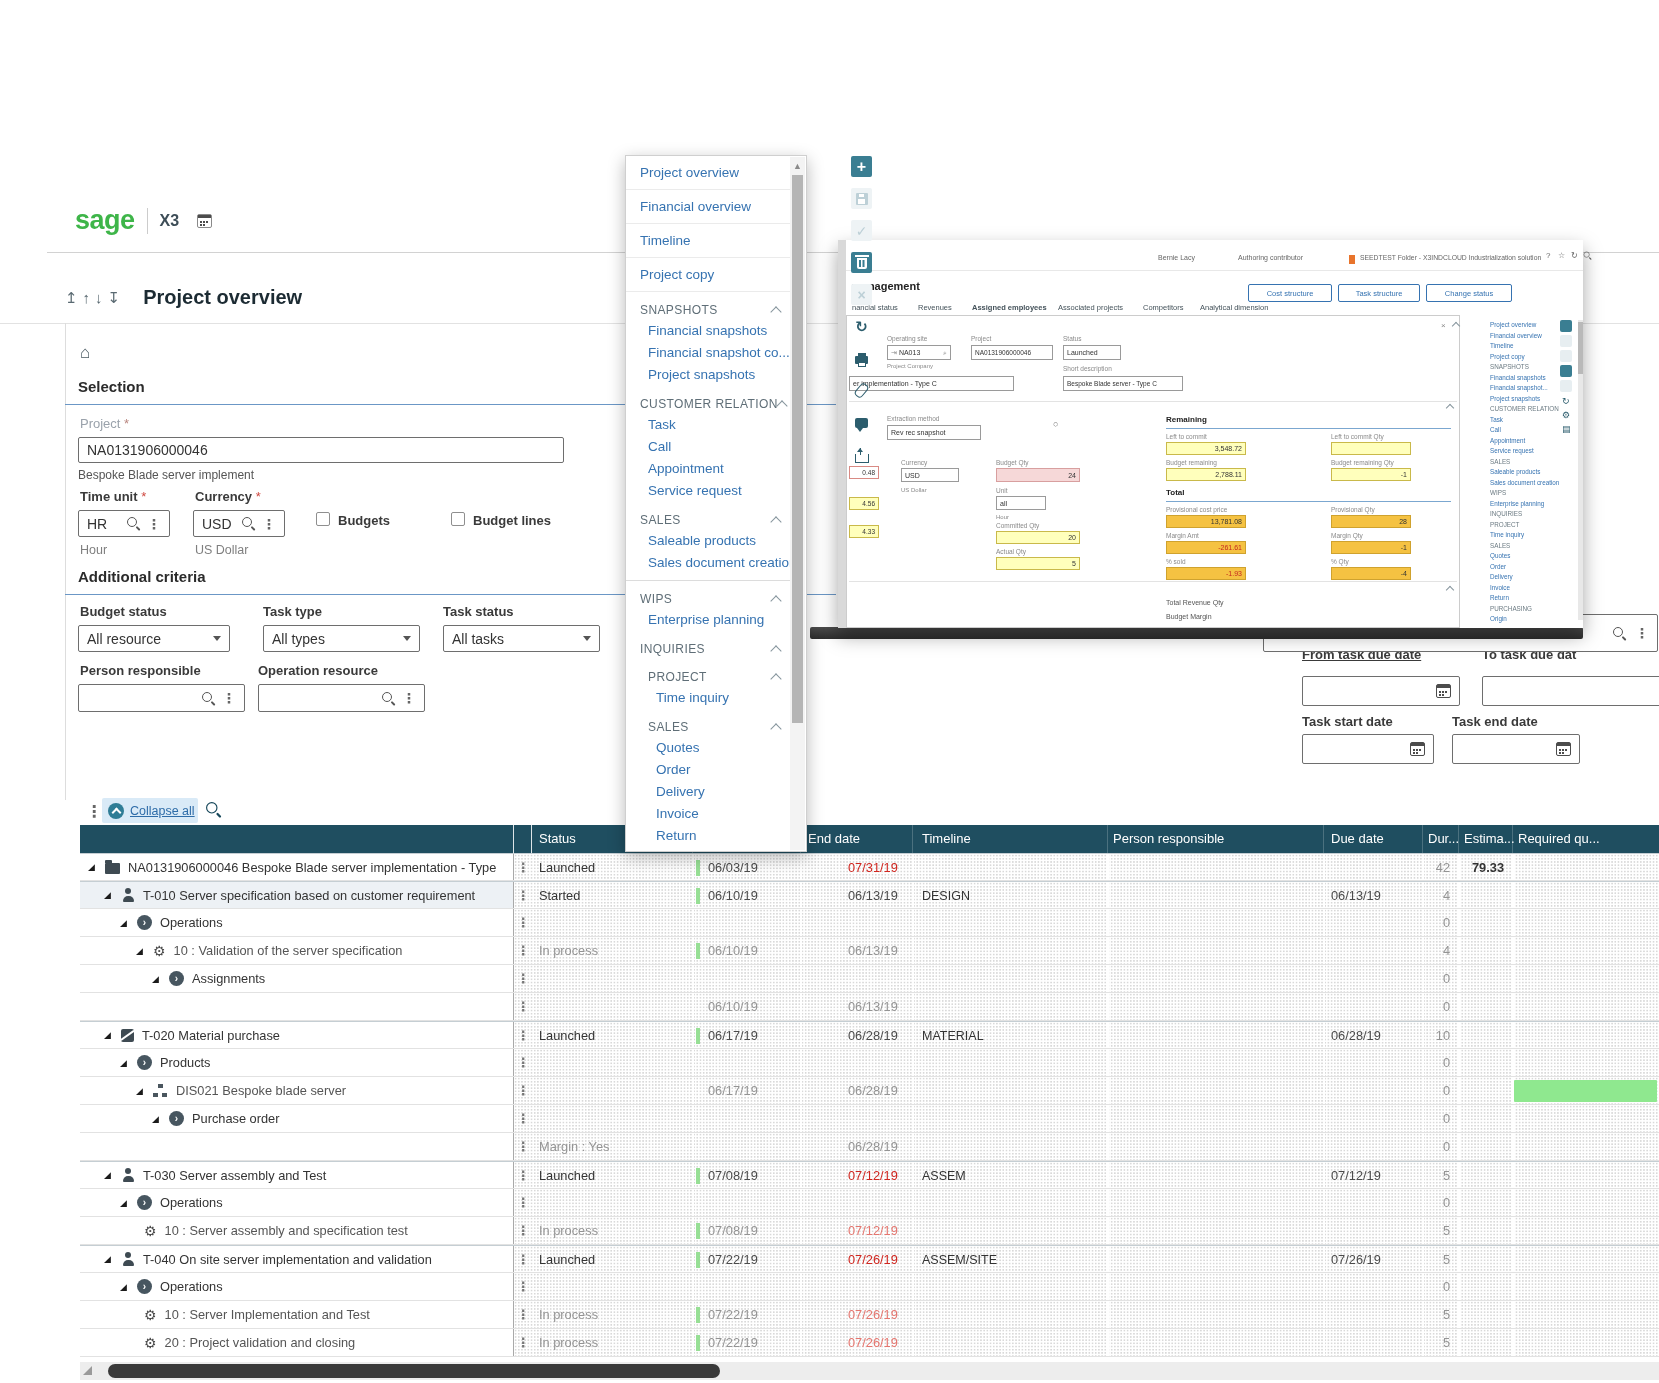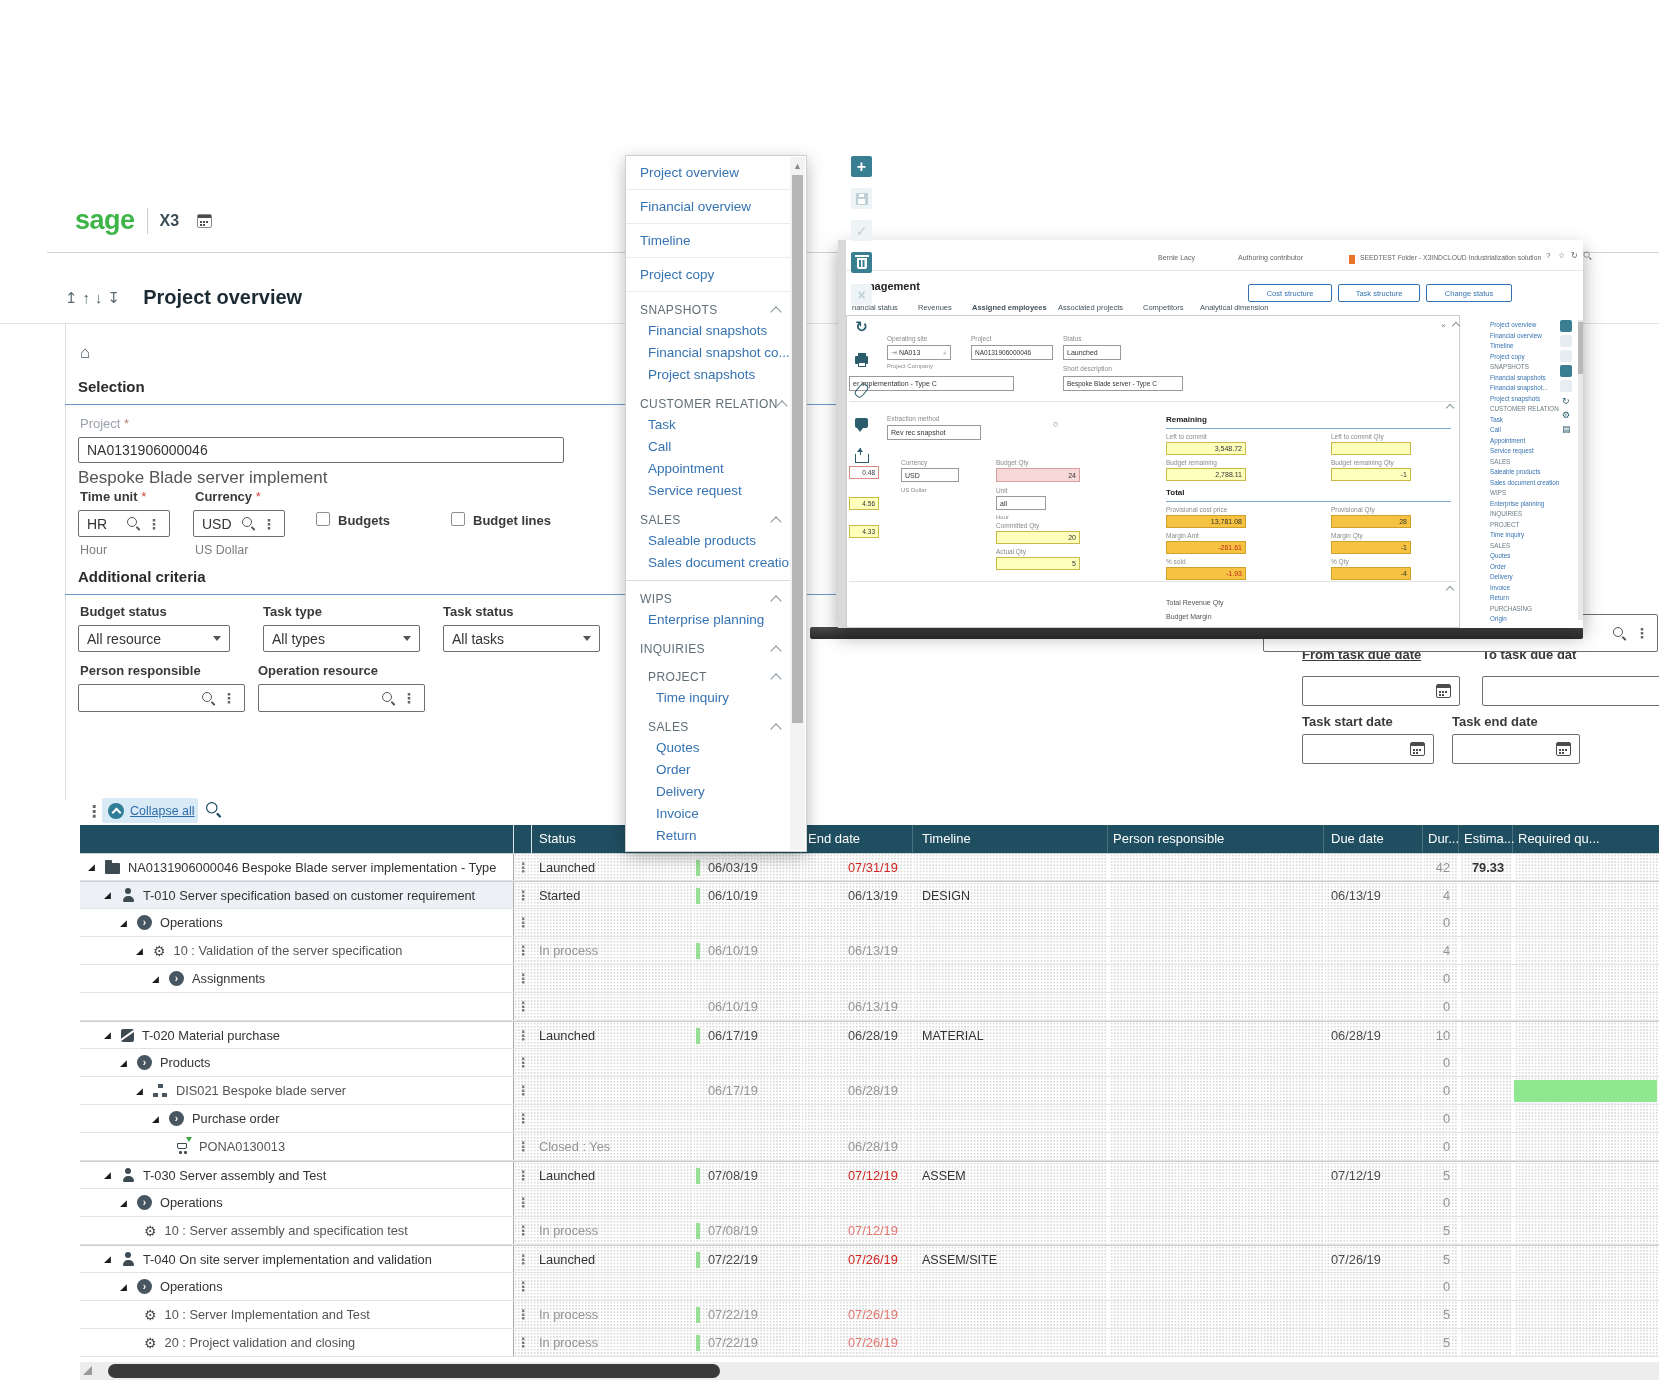--- a/index.html
+++ b/index.html
@@ -14,21 +14,21 @@
   .title{font-size:20px;font-weight:bold;color:#1c2b33;}
   .navglyph{font-size:15px;color:#5a6a72;cursor:pointer;}
   .vline{width:0;border-left:1px solid #ddd;}
   
   .sec-title{font-size:15px;font-weight:bold;color:#2b2b2b;}
   .blue-ul{height:0;border-top:1px solid #6b97c6;}
   .flabel{font-size:13px;font-weight:bold;color:#3a3a3a;}
   .flabel .req{color:#cf4840;font-weight:normal;}
   .ghost-label{font-size:13px;color:#9aa2ab;}
   .hint{font-size:12.5px;color:#7f7f7f;}
-  .desc{font-size:17px;color:#555;}
+  .desc{font-size:12px;color:#555;}
   .ibox{position:absolute;border:1.5px solid #6e6e6e;border-radius:2px;background:#fff;display:flex;align-items:center;padding:0 8px;font-size:14px;color:#333;box-sizing:border-box;}
   .ibox .grow{flex:1;}
   .kebab{font-size:14px;color:#666;font-weight:bold;line-height:1;}
   .chk{position:absolute;width:14px;height:14px;border:1.6px solid #8f8f8f;border-radius:2px;background:#fff;box-sizing:border-box;}
   .chk-lb{font-size:13px;font-weight:bold;color:#3a3a3a;position:absolute;}
   .ic-search{position:relative;width:15px;height:15px;display:inline-block;color:#555;flex:none;}
   .ic-search::before{content:"";position:absolute;left:1px;top:1px;width:8px;height:8px;border:1.7px solid currentColor;border-radius:50%;}
   .ic-search::after{content:"";position:absolute;left:10.5px;top:10px;width:5px;height:2px;background:currentColor;transform:rotate(45deg);transform-origin:0 0;border-radius:1px;}
   .ic-caret{width:0;height:0;border-left:4.5px solid transparent;border-right:4.5px solid transparent;border-top:5.5px solid #555;flex:none;}
   .ic-cal{position:absolute;width:15px;height:14px;border:1.5px solid #4c4c4c;border-radius:2px;background:#fff;box-sizing:border-box;}
@@ -749,29 +749,22 @@
         <div class="g-row" style="top: 280px;">
           <div class="g-dots"></div>
           <div class="g-gap" style="left: 612px;"></div>
           <div class="g-gap" style="left: 720px;"></div>
           <div class="g-gap" style="left: 832px;"></div>
           <div class="g-gap" style="left: 1027px;"></div>
           <div class="g-gap" style="left: 1243px;"></div>
           <div class="g-gap" style="left: 1342px;"></div>
           <div class="g-gap" style="left: 1378px;"></div>
           <div class="g-gap" style="left: 1432px;"></div>
-          <div class="g-tree" style="padding-left: 88px;">
-            <div style="width: 6px;"></div>
-            <div class="ti ti-cart">
-              <div class="cart-arrow"></div>
-            </div>
-            <div class="tlabel mut">PONA0130013</div>
-          </div>
-          <div class="cell kebab" style="left: 437px; color: rgb(119, 119, 119);">⋮</div>
-          <div class="cell c-mut" style="left: 459px;">Closed : Yes</div>
+          <div class="cell kebab" style="left: 437px; color: rgb(119, 119, 119);">⋮</div>
+          <div class="cell c-mut" style="left: 459px;">Margin : Yes</div>
           <div class="cell c-mut" style="left: 768px;">06/28/19</div>
           <div class="cell c-mut" style="left: 1310px; width: 60px; text-align: right;">0</div>
         </div>
         <div class="g-row strong" style="top: 308px;">
           <div class="g-dots"></div>
           <div class="g-gap" style="left: 612px;"></div>
           <div class="g-gap" style="left: 720px;"></div>
           <div class="g-gap" style="left: 832px;"></div>
           <div class="g-gap" style="left: 1027px;"></div>
           <div class="g-gap" style="left: 1243px;"></div>

